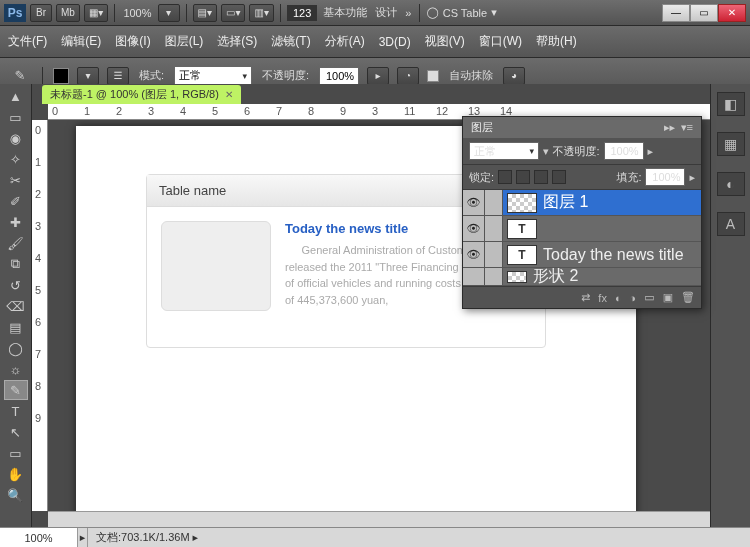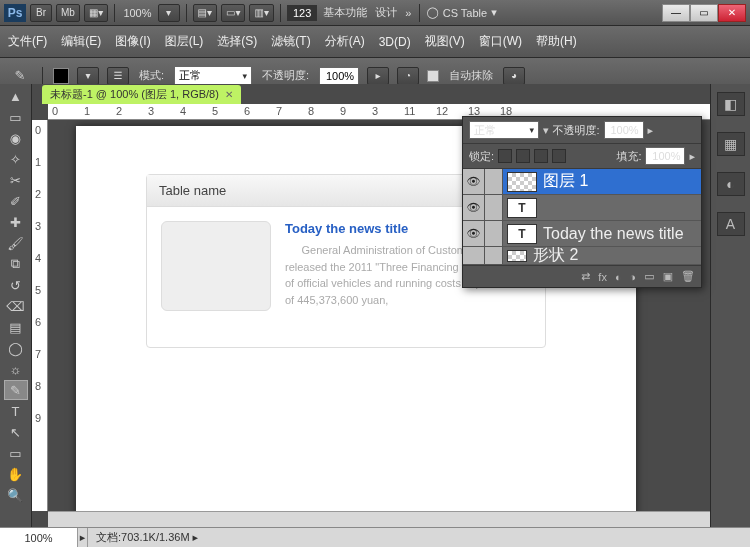--- a/index.html
+++ b/index.html
@@ -174,21 +174,21 @@
           <span style="left:132px">4</span>
           <span style="left:164px">5</span>
           <span style="left:196px">6</span>
           <span style="left:228px">7</span>
           <span style="left:260px">8</span>
           <span style="left:292px">9</span>
           <span style="left:324px">3</span>
           <span style="left:356px">11</span>
           <span style="left:388px">12</span>
           <span style="left:420px">13</span>
-          <span style="left:452px">18</span>
+          <span style="left:452px">14</span>
       </div>
       <div class="vruler">
         <span style="top:4px">0</span>
           <span style="top:36px">1</span>
           <span style="top:68px">2</span>
           <span style="top:100px">3</span>
           <span style="top:132px">4</span>
           <span style="top:164px">5</span>
           <span style="top:196px">6</span>
           <span style="top:228px">7</span>
@@ -215,20 +215,27 @@
 
   <div class="rside">
     <div class="rpanel-icon">◧</div>
     <div class="rpanel-icon">▦</div>
     <div class="rpanel-icon">◐</div>
     <div class="rpanel-icon">A</div>
   </div>
 </div>
 
 <div class="layers">
+  <div class="layers-tab">
+    <span>图层</span>
+    <span class="mm">
+        <span>▸▸</span>
+        <span>▾≡</span>
+      </span>
+  </div>
   <div class="layers-opts">
     <div class="combobox">正常</div>
     <span style="color:#ccc">▾</span>
     <span>不透明度:</span>
     <div class="pct-box">100%</div>
     <span style="color:#ccc">▸</span>
   </div>
   <div class="lock-row">
     <span>锁定:</span>
     <span class="lock-ic"></span>

